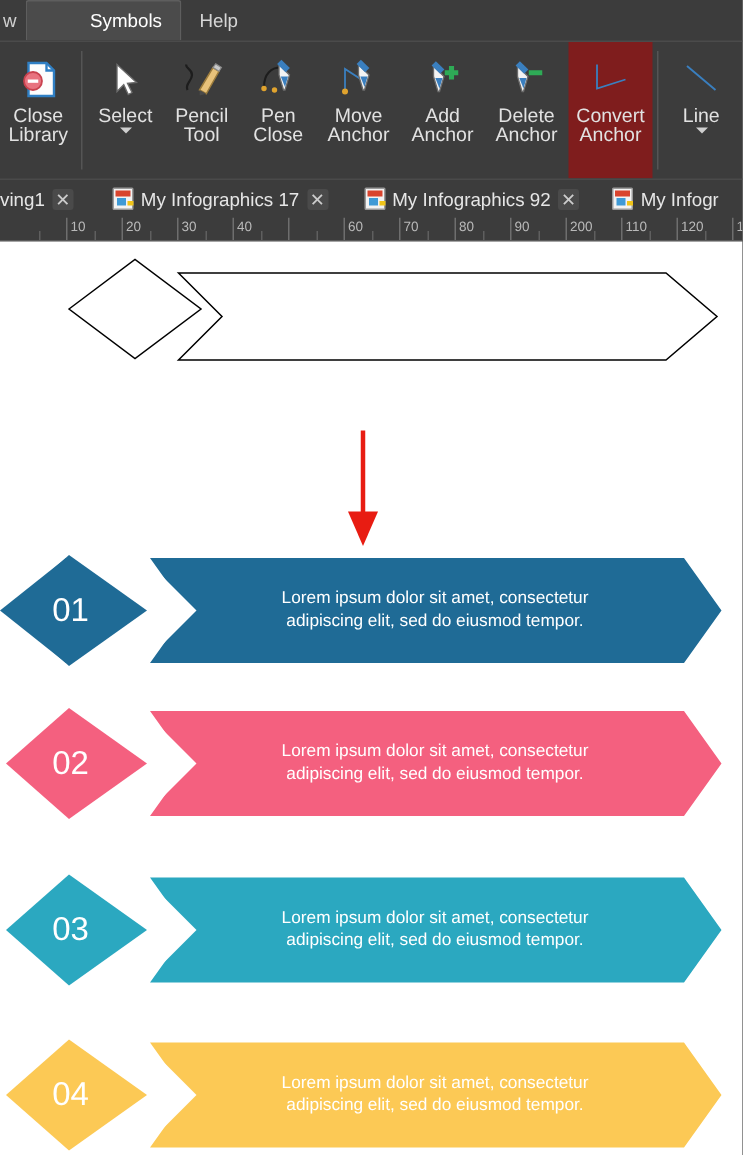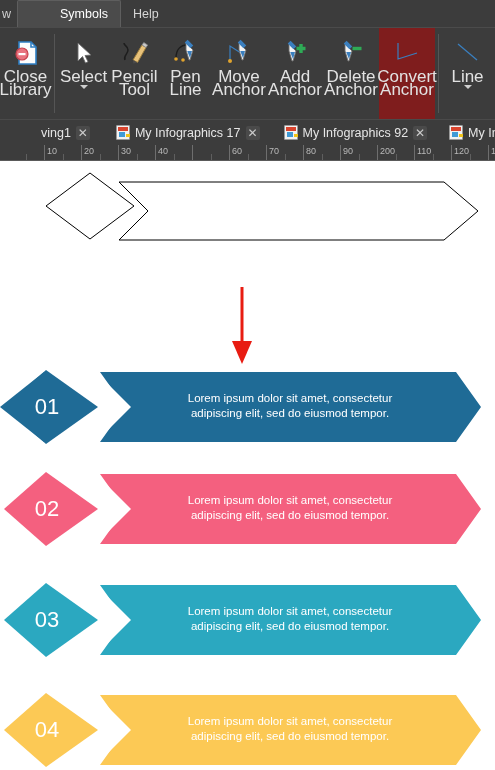--- a/index.html
+++ b/index.html
@@ -35,38 +35,37 @@
   .ribbon {
     position: absolute; top: 27px; left: 0; width: 495px; height: 92px;
     background: #3c3c3c; display: flex; align-items: stretch;
     border-top: 1px solid #4b4b4b;
   }
   .rgroup { display: flex; align-items: stretch; }
   .rsep { width: 1px; background: #555; margin: 6px 3px 6px 3px; }
   .tool {
     width: 51px; padding-top: 8px;
     display: flex; flex-direction: column; align-items: center;
-    color: #e2e2e2; font-size: 17px; line-height: 13px; text-align: center;
+    color: #e2e2e2; font-size: 13px; line-height: 13px; text-align: center;
   }
   .tool.wide { width: 56px; }
   .tool.highlight { background: #7f1d1d; }
   .tool .ico { height: 34px; display: flex; align-items: center; justify-content: center; }
   .tool .lbl { white-space: pre-line; }
   .caret {
     width: 0; height: 0; margin-top: 2px;
     border-left: 4px solid transparent; border-right: 4px solid transparent;
     border-top: 4px solid #cfcfcf;
   }
 
   
   .tabbar {
     position: absolute; top: 119px; left: 0; width: 495px; height: 26px;
     background: #3c3c3c; display: flex; align-items: center;
     border-top: 1px solid #4a4a4a;
-    padding-left: 41px;
   }
   .dtab {
     height: 26px; display: flex; align-items: center; gap: 5px;
     padding: 0 6px; color: #e6e6e6; font-size: 12.5px; white-space: nowrap;
   }
   .dtab .tabname { max-width: 160px; overflow: hidden; }
   .tabicon {
     width: 14px; height: 15px; position: relative; flex: none;
     background: #f2f2f2; border: 1px solid #9a9a9a; border-radius: 1px;
   }
@@ -171,21 +170,21 @@
           <svg width="30" height="28" viewBox="0 0 30 28">
             <path d="M5 19 C5 10 10 6 16 6" fill="none" stroke="#1d1d1d" stroke-width="1.4"></path>
             <path d="M15 4 L22 11 L19 21 L18 21 L15 11 Z" fill="#f3f3f3" stroke="#6b6b6b" stroke-width="0.9"></path>
             <path d="M16.2 12 L21 12 L19 19 Z" fill="#3a7fbf"></path>
             <rect x="14" y="3" width="8" height="4" transform="rotate(45 18 5)" fill="#3a7fbf"></rect>
             <circle cx="5" cy="20" r="1.8" fill="#e0a32e"></circle>
             <circle cx="12" cy="21" r="1.8" fill="#e0a32e"></circle>
           </svg>
         </div>
         <div class="lbl">Pen
-Line</div>
+Close</div>
       </div>
 
       <div class="tool wide">
         <div class="ico">
           <svg width="30" height="28" viewBox="0 0 30 28">
             <path d="M6 22 L6 7 L20 16" fill="none" stroke="#3a7fbf" stroke-width="1.2"></path>
             <path d="M15 4 L22 11 L19 21 L18 21 L15 11 Z" fill="#f3f3f3" stroke="#6b6b6b" stroke-width="0.9"></path>
             <path d="M16.2 12 L21 12 L19 19 Z" fill="#3a7fbf"></path>
             <rect x="14" y="3" width="8" height="4" transform="rotate(45 18 5)" fill="#3a7fbf"></rect>
             <circle cx="6" cy="22" r="2" fill="#e0a32e"></circle>

